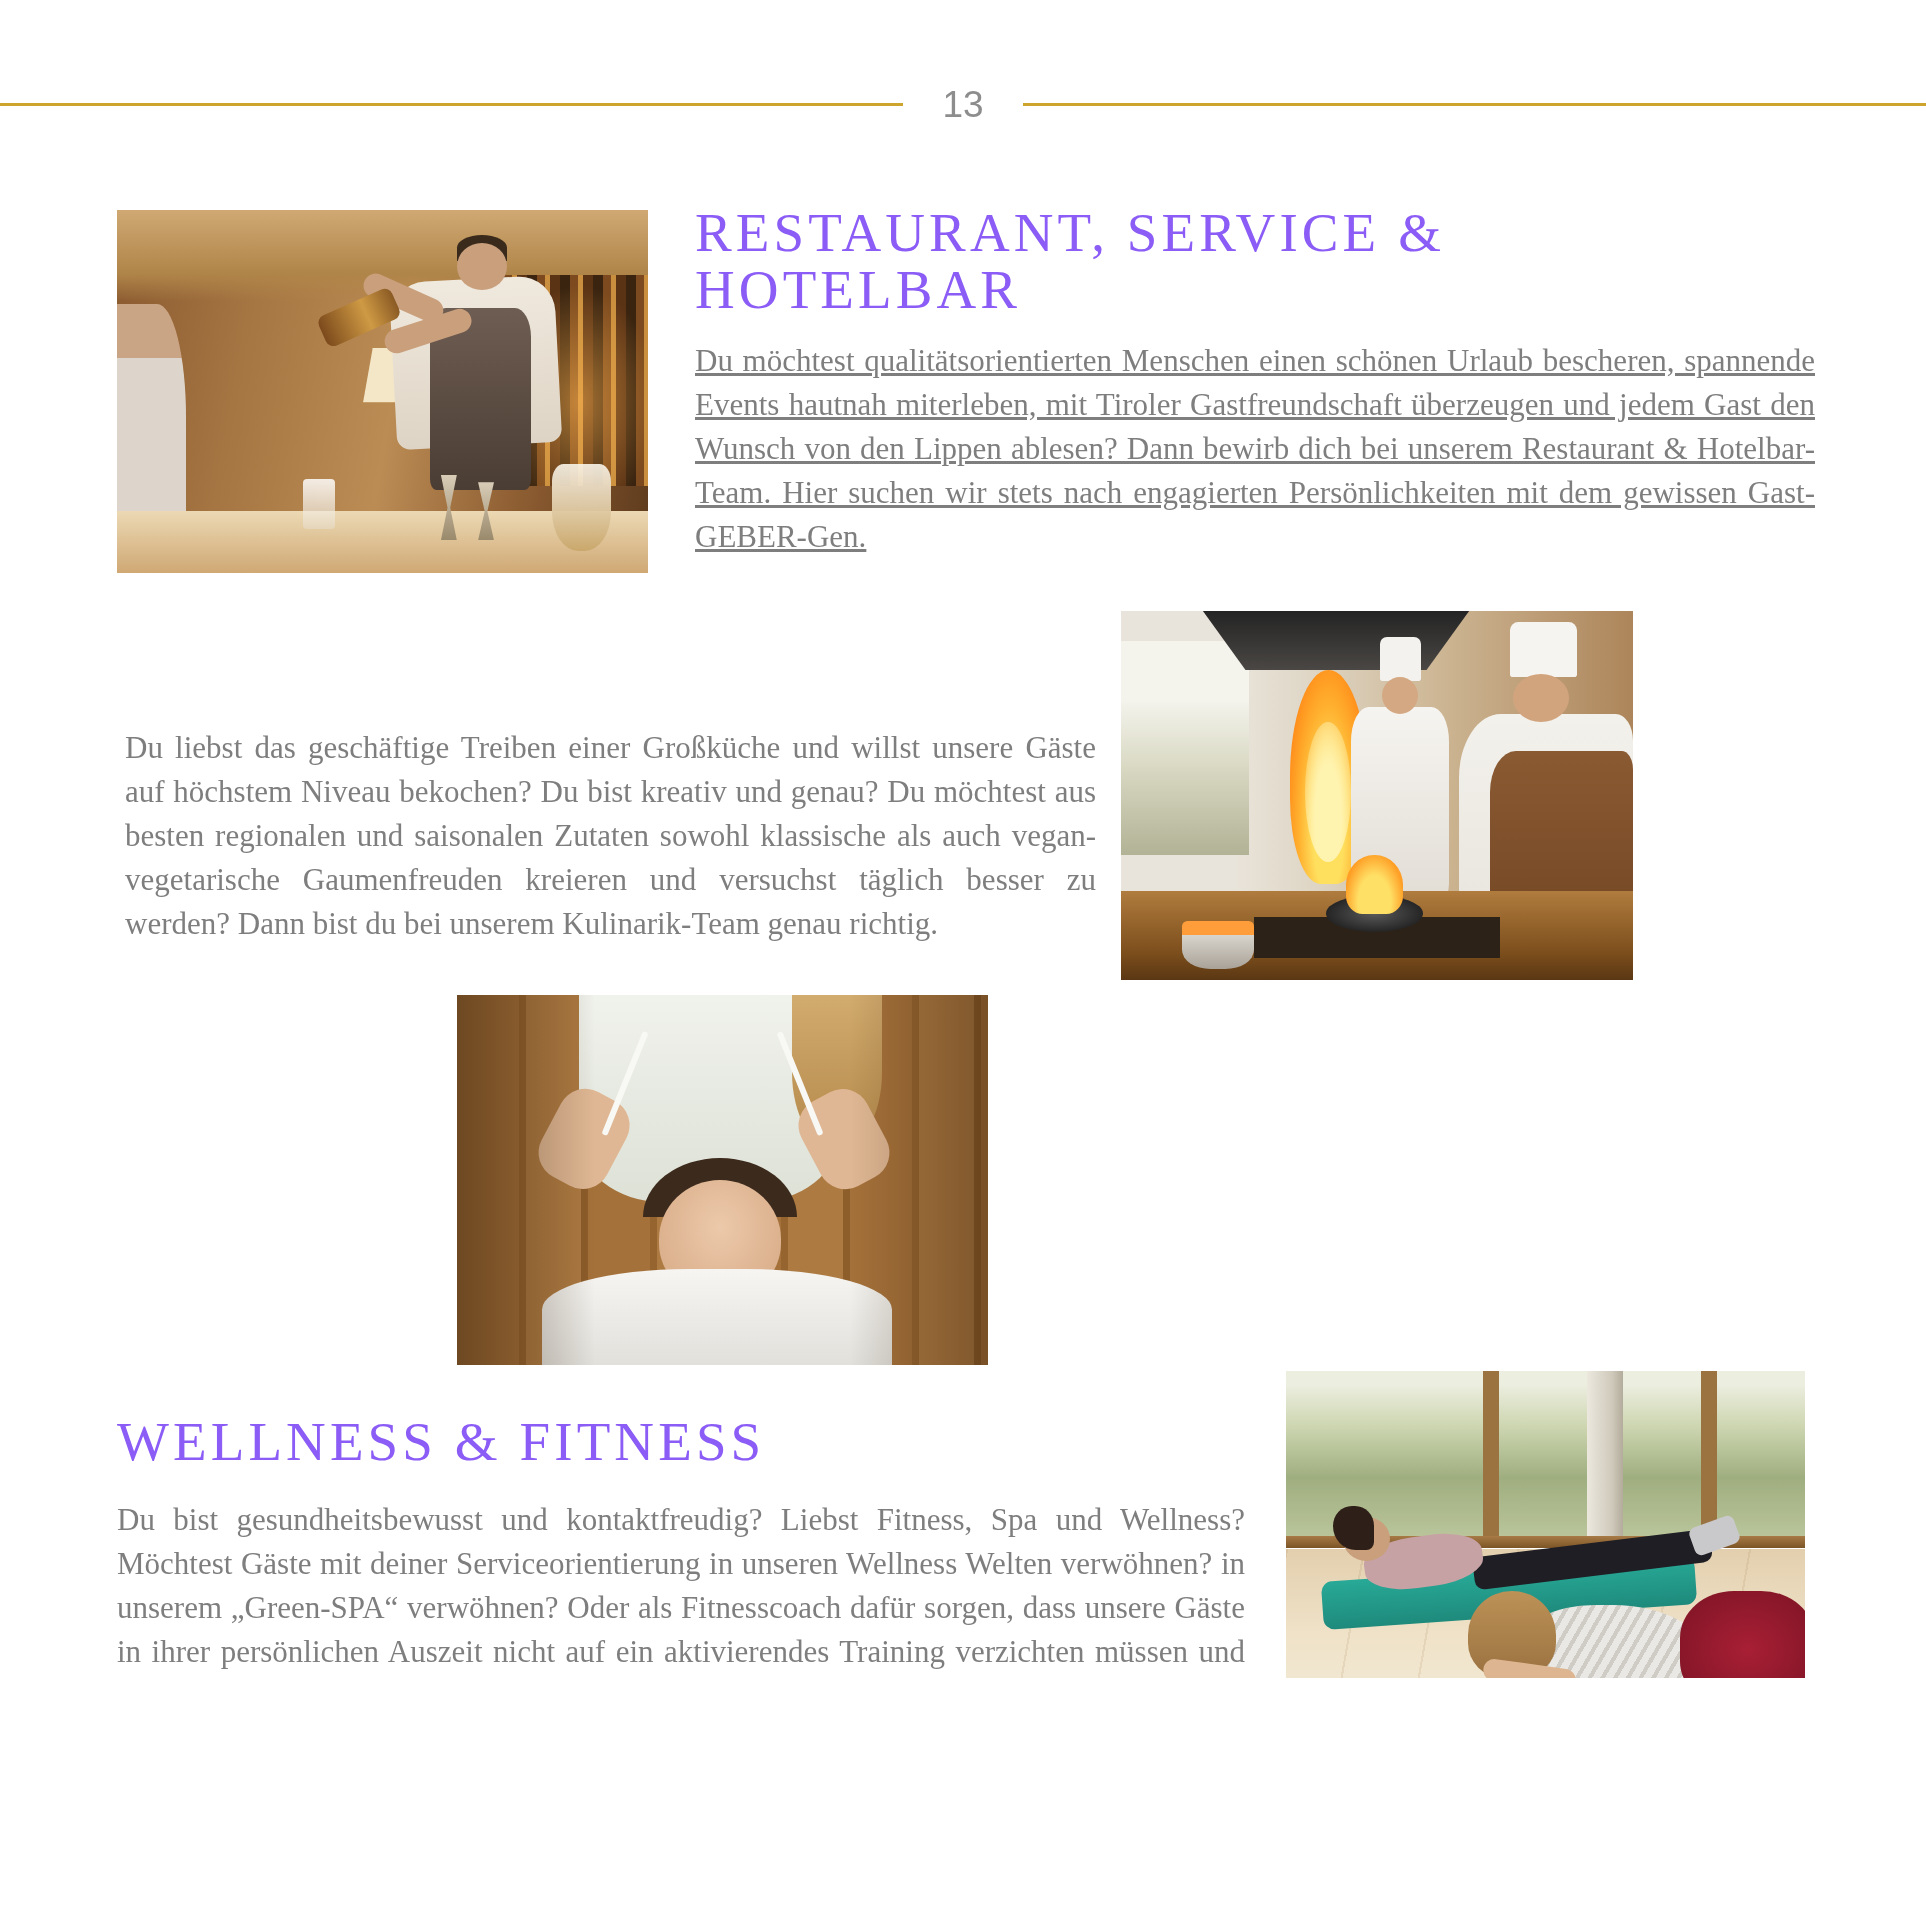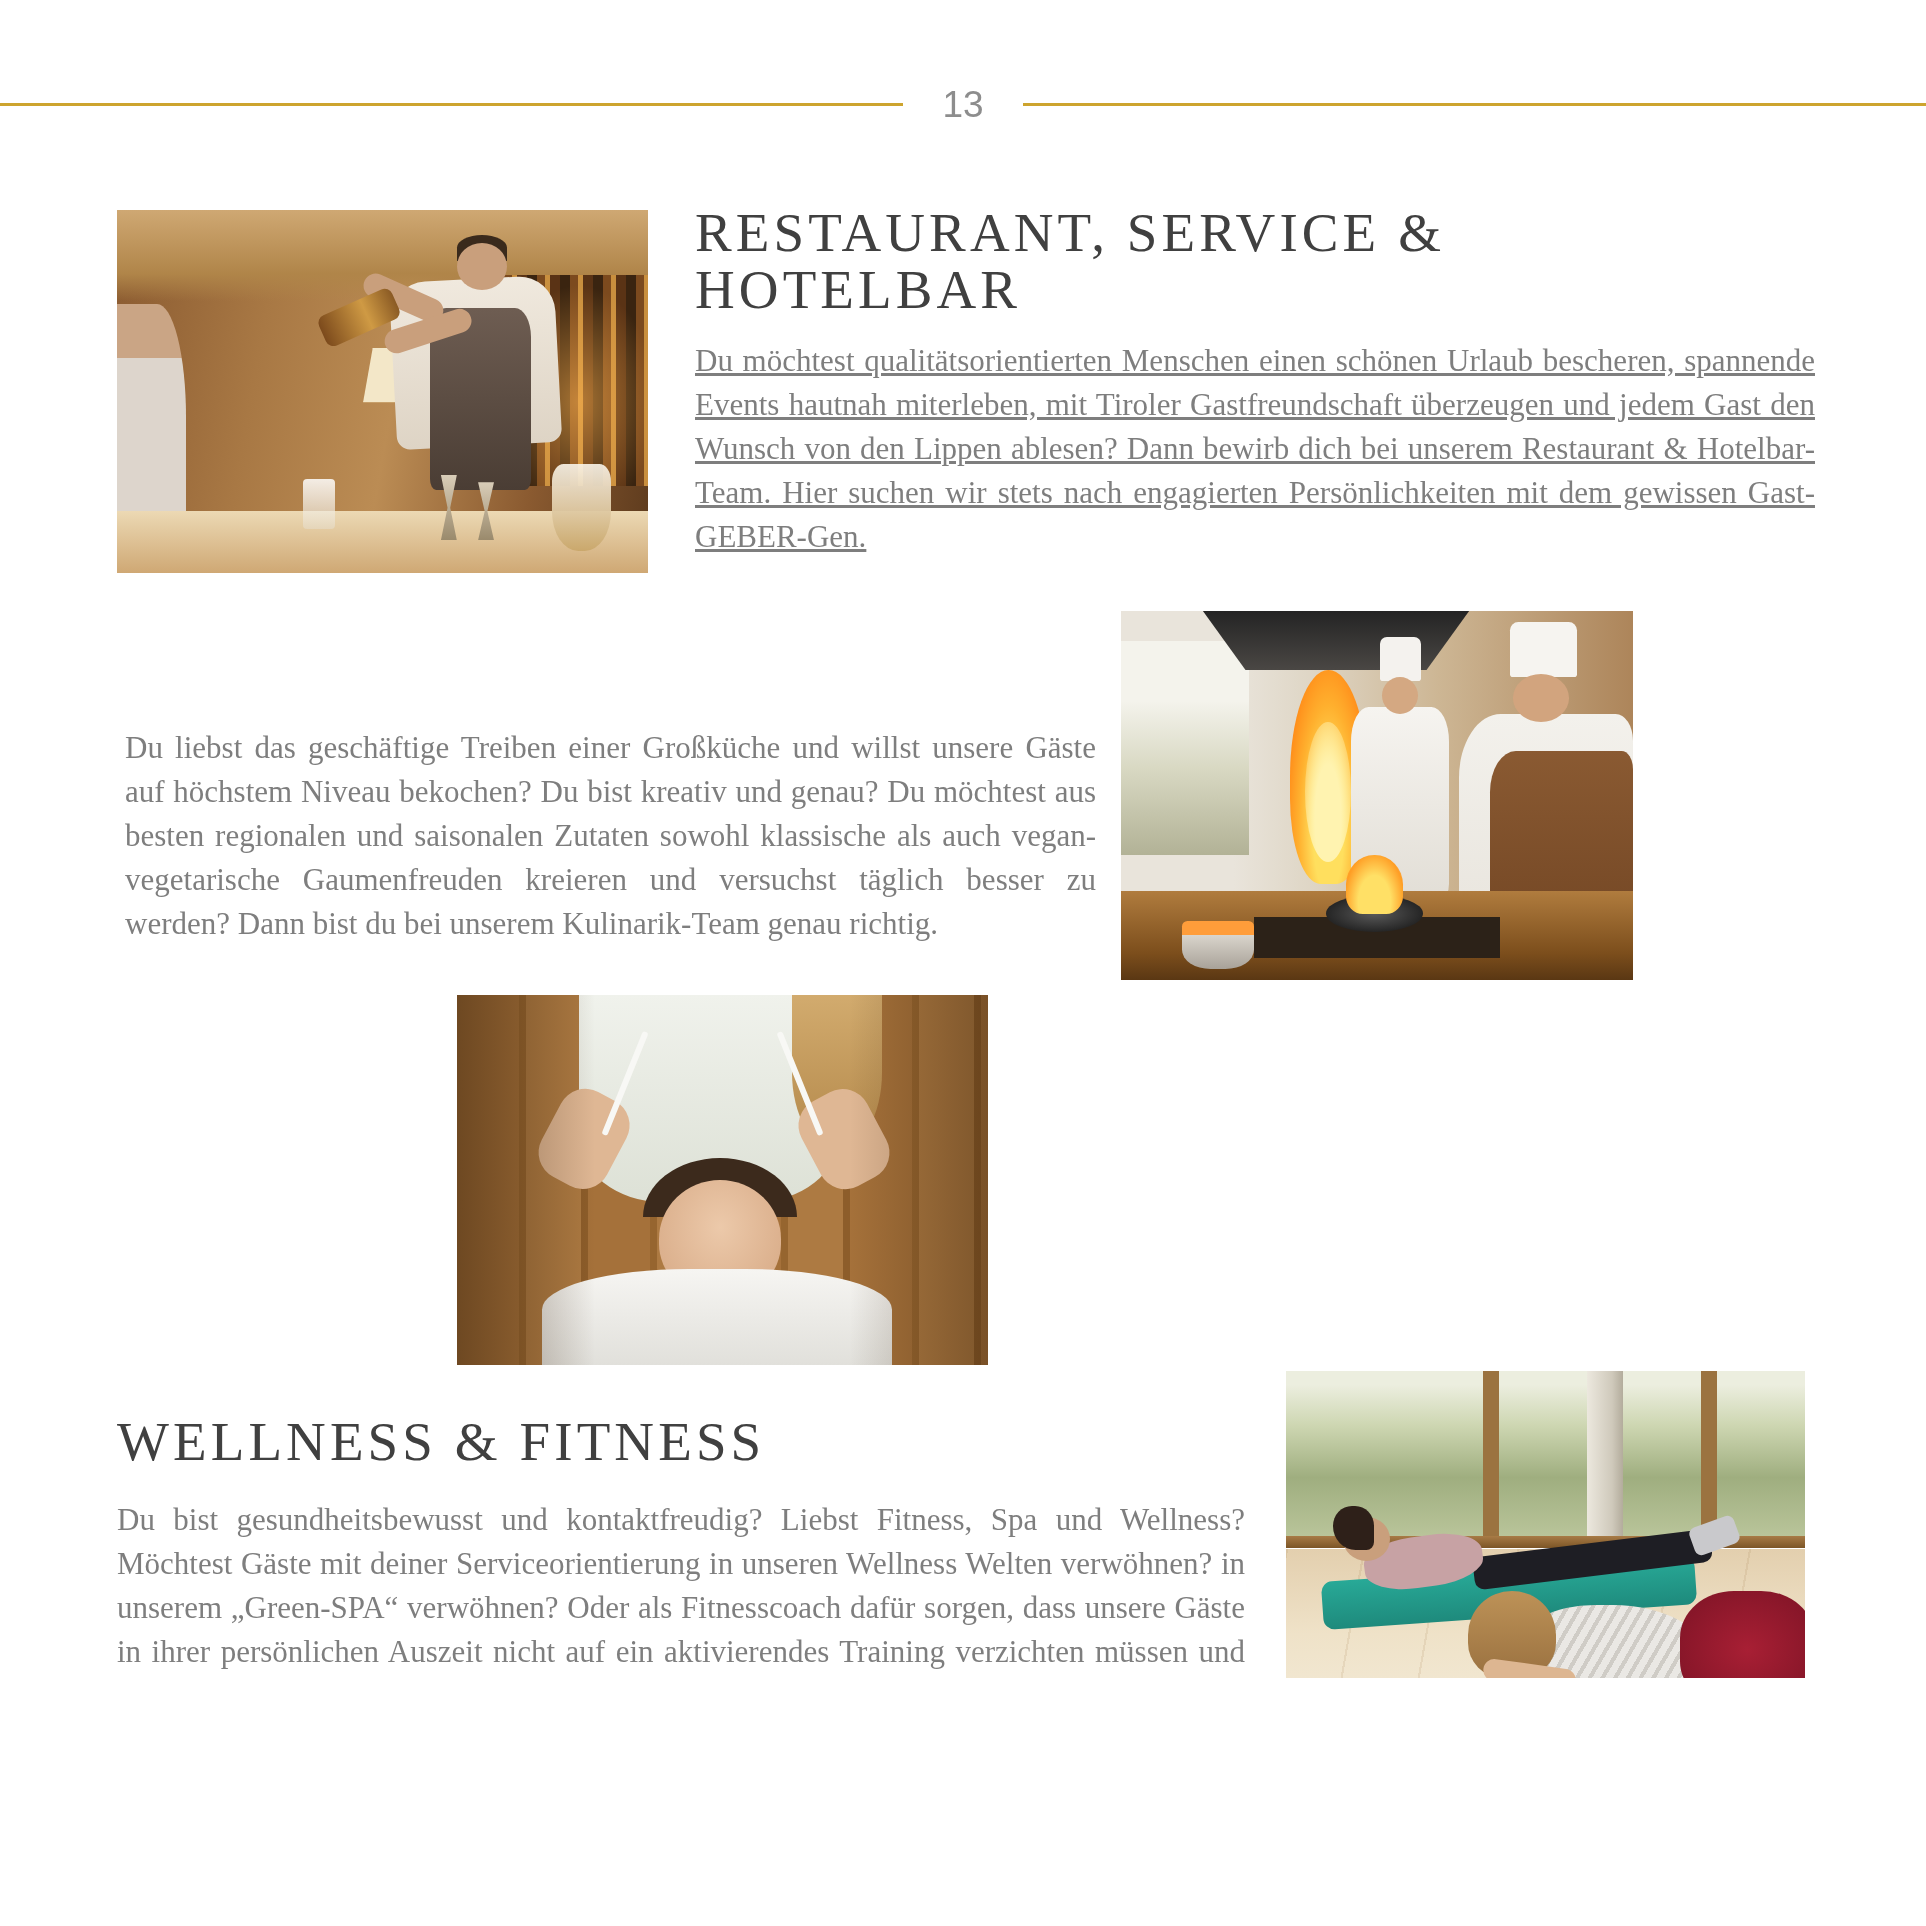--- a/index.html
+++ b/index.html
@@ -7,21 +7,21 @@
         font-family:"Liberation Serif",serif;overflow:hidden;}
 
   
   .gold-line{position:absolute;top:103px;height:3.4px;background:#cda42e;}
   .gold-left{left:0;width:903px;}
   .gold-right{left:1023px;width:903px;}
   .page-number{position:absolute;top:84px;left:903px;width:120px;text-align:center;
         font-family:"Liberation Sans",sans-serif;font-size:37px;color:#8d8d8d;}
 
   
-  .section-title{color:#404040;font-size:55px;line-height:1.04;letter-spacing:4.1px;
+  .section-title{color:#8b5cf6;font-size:55px;line-height:1.04;letter-spacing:4.1px;
         font-weight:400;margin:0;}
   .section-body{color:#7e7e7e;font-size:31px;line-height:1.42;text-align:justify;margin:0;}
   #sec-restaurant-text{position:absolute;left:695px;top:204px;width:1120px;}
   #sec-restaurant-text .section-title{max-width:963px;}
   #sec-restaurant-text .section-body{margin-top:20.6px;text-decoration:underline;}
   #sec-kueche-title{position:absolute;left:117px;top:641px;}
   #sec-kueche-body{position:absolute;left:125px;top:726px;width:971px;}
   #sec-beauty-text{position:absolute;left:1035px;top:1043px;width:783px;}
   #sec-beauty-text .section-body{margin-top:18px;}
   #sec-wellness-title{position:absolute;left:117px;top:1413px;}

